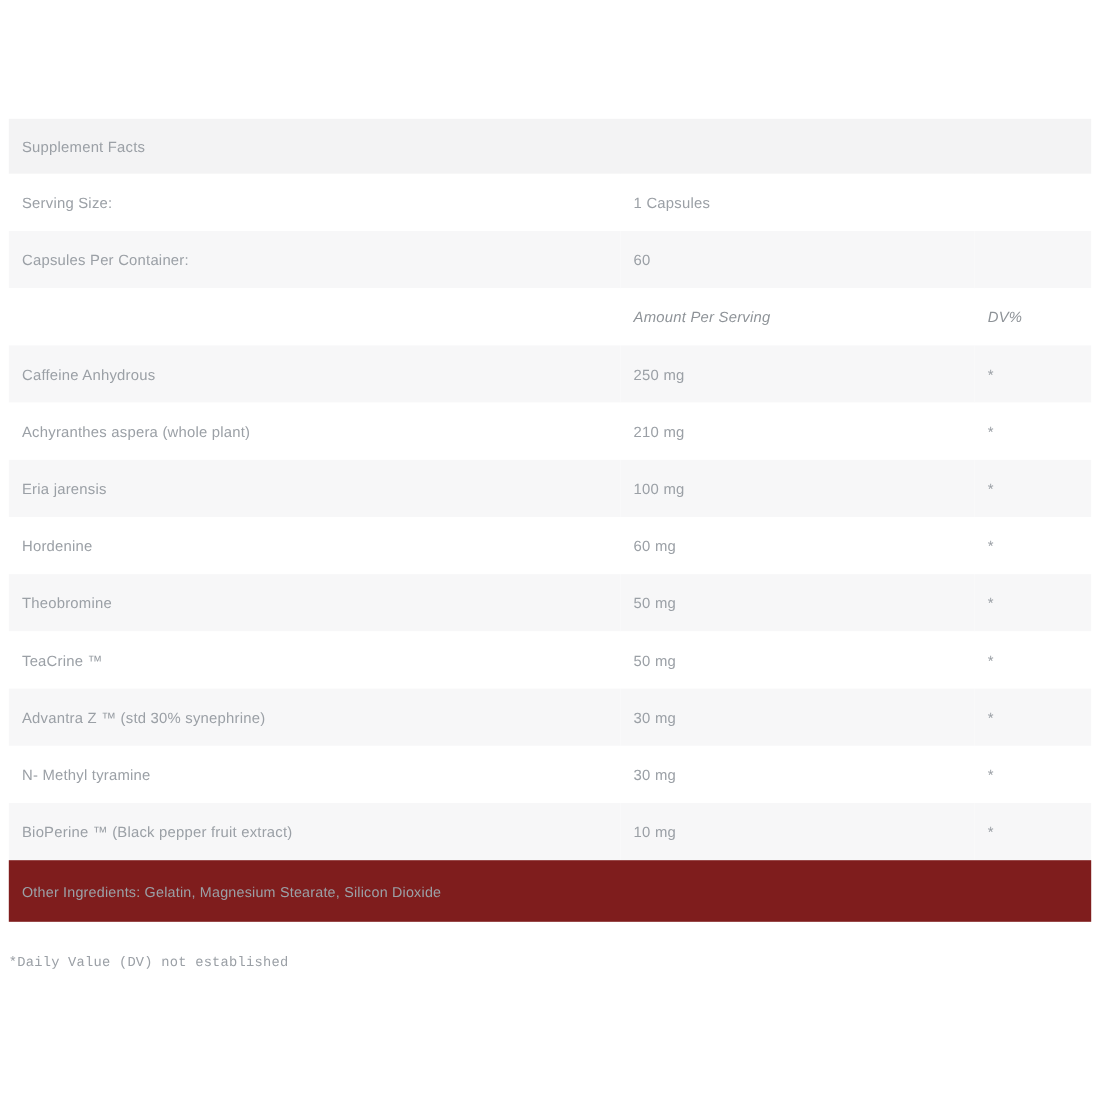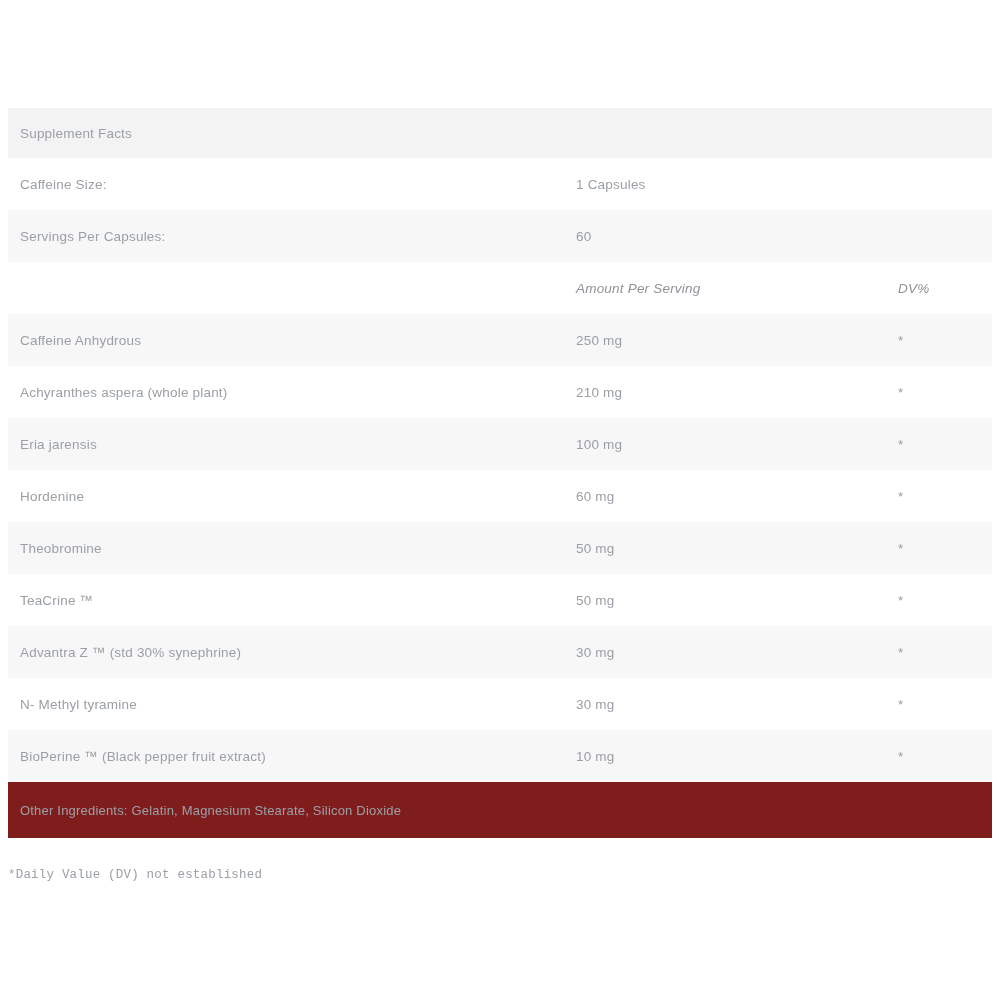--- a/index.html
+++ b/index.html
@@ -87,26 +87,26 @@
       <colgroup>
         <col class="col-name">
         <col class="col-amount">
         <col class="col-dv">
       </colgroup>
       <tbody>
         <tr class="title-row">
           <td colspan="3">Supplement Facts</td>
         </tr>
         <tr class="serving-row">
-          <td>Caffeine Size:</td>
+          <td>Serving Size:</td>
           <td>1 Capsules</td>
           <td></td>
         </tr>
         <tr class="servings-row">
-          <td>Servings Per Capsules:</td>
+          <td>Capsules Per Container:</td>
           <td>60</td>
           <td></td>
         </tr>
         <tr class="header-row">
           <td></td>
           <td>Amount Per Serving</td>
           <td>DV%</td>
         </tr>
 
         <tr class="band-shade">

